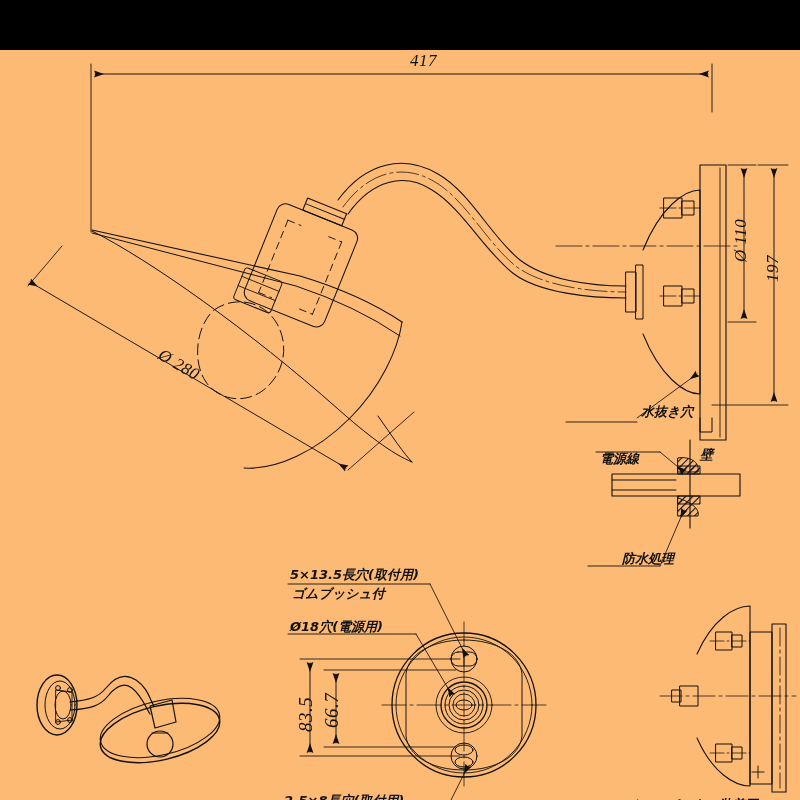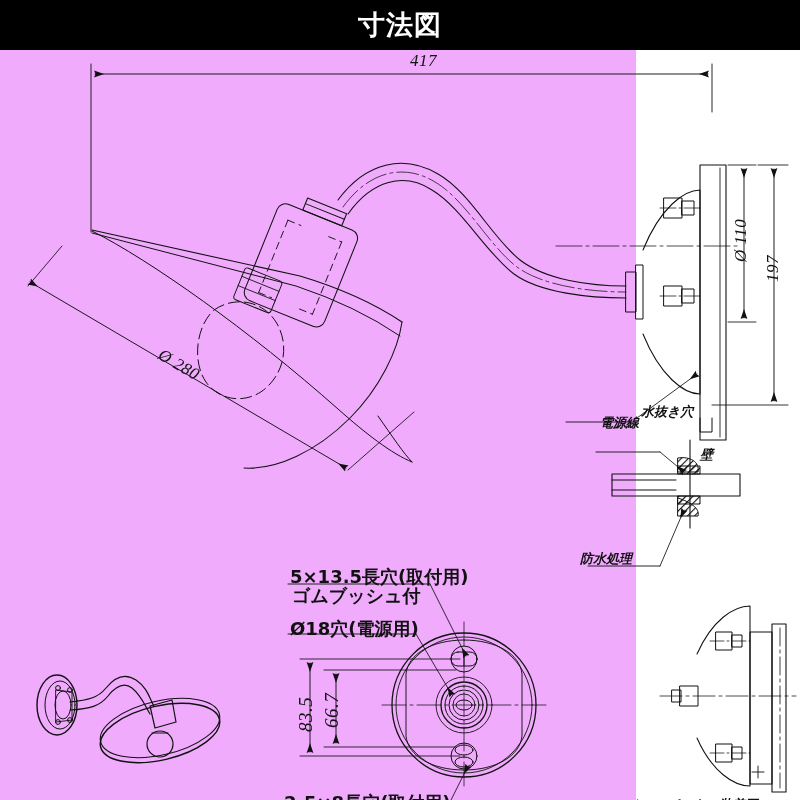--- a/index.html
+++ b/index.html
@@ -17,50 +17,49 @@
     background:#000000;display:flex;align-items:center;justify-content:center;
   }
   .header-title{
     color:#ffffff;font-size:27px;font-weight:700;letter-spacing:1px;
     font-family:"DejaVu Sans","Liberation Sans",sans-serif;
     display:flex;align-items:baseline;
   }
   .header-unit{font-size:18px;font-weight:700;margin-left:7px;letter-spacing:0px;}
 
   
-  .canvas{position:absolute;left:0;top:50px;width:636px;height:750px;background:#f0abfc;}
+  .canvas{position:absolute;left:0;top:50px;width:800px;height:750px;background:#fdba74;}
   .canvas svg{display:block;}
 
   
   .lbl{
     position:absolute;
     font-family:"DejaVu Sans","Liberation Sans",sans-serif;
     color:#111;white-space:nowrap;line-height:1.05;
   }
   .dim{
     font-family:"Liberation Serif","DejaVu Serif",serif;
     font-style:italic;font-size:17px;color:#111;letter-spacing:0.5px;
   }
   .jp{
     font-family:"DejaVu Sans","Liberation Sans",sans-serif;
-    font-size:18px;font-weight:700;color:#111;
+    font-size:13px;font-weight:700;font-style:italic;color:#111;
   }
   .jp-cap{font-size:13px;font-weight:700;font-style:italic;}
   .rot90{transform:rotate(-90deg);transform-origin:left top;}
   .underline{border-bottom:1.4px solid #111;padding-bottom:1px;}
   .center{text-align:center;}
 </style>
 </head>
 <body>
 
 <div id="page">
 
   <div class="header-bar">
     <div class="header-title">
-      <span>寸法図</span>
     </div>
   </div>
 
   <div class="canvas">
 
     <svg width="800" height="750" viewBox="0 0 800 750" xmlns="http://www.w3.org/2000/svg">
       <defs>
         <marker id="ah" markerWidth="10" markerHeight="8" refX="9" refY="4" orient="auto" markerUnits="userSpaceOnUse">
           <path d="M0,4 L10,0.6 L8.4,4 L10,7.4 Z" fill="#111"></path>
         </marker>
@@ -327,25 +326,25 @@
     <div class="lbl dim" style="left:410px;top:2px;">417</div>
 
     <div class="lbl dim" style="left:164px;top:296px;transform:rotate(30deg);transform-origin:left top;">Ø 280</div>
 
     <div class="lbl dim rot90" style="left:732px;top:212px;">Ø 110</div>
 
     <div class="lbl dim rot90" style="left:764px;top:232px;">197</div>
 
     <div class="lbl jp jp-cap" style="left:641px;top:355px;">水抜き穴</div>
 
-    <div class="lbl jp jp-cap" style="left:600px;top:366px;">電源線</div>
+    <div class="lbl jp jp-cap" style="left:600px;top:402px;">電源線</div>
 
     <div class="lbl jp jp-cap" style="left:700px;top:398px;">壁</div>
 
-    <div class="lbl jp jp-cap" style="left:580px;top:502px;">防水処理</div>
+    <div class="lbl jp jp-cap" style="left:622px;top:502px;">防水処理</div>
 
     <div class="lbl jp" style="left:290px;top:518px;">5×13.5長穴(取付用)</div>
 
     <div class="lbl jp" style="left:290px;top:570px;">Ø18穴(電源用)</div>
 
     <div class="lbl jp" style="left:292px;top:537px;">ゴムブッシュ付</div>
 
     <div class="lbl jp" style="left:284px;top:744px;">2-5×8長穴(取付用)</div>
 
     <div class="lbl dim rot90" style="left:296px;top:682px;font-size:19px;">83.5</div>

